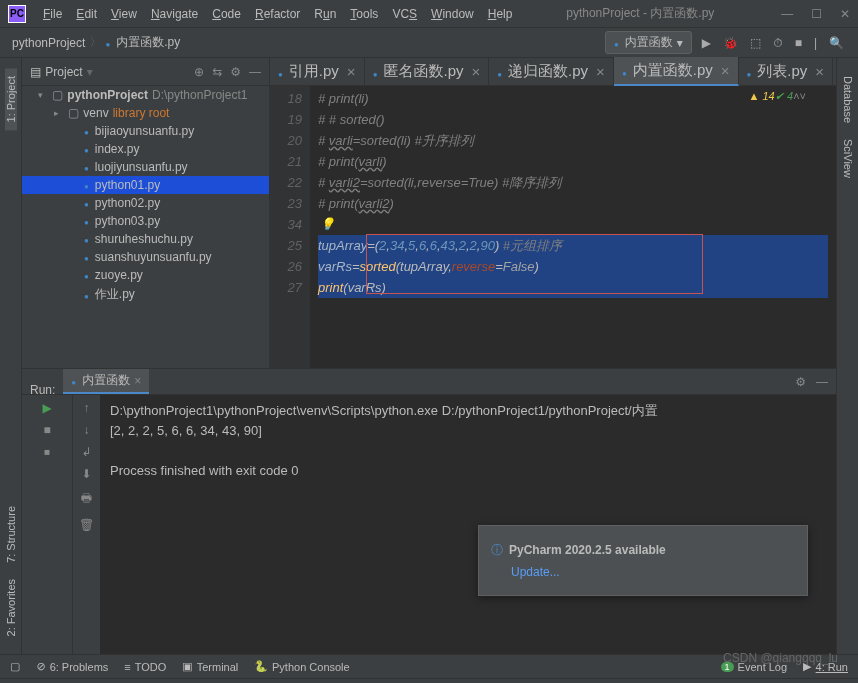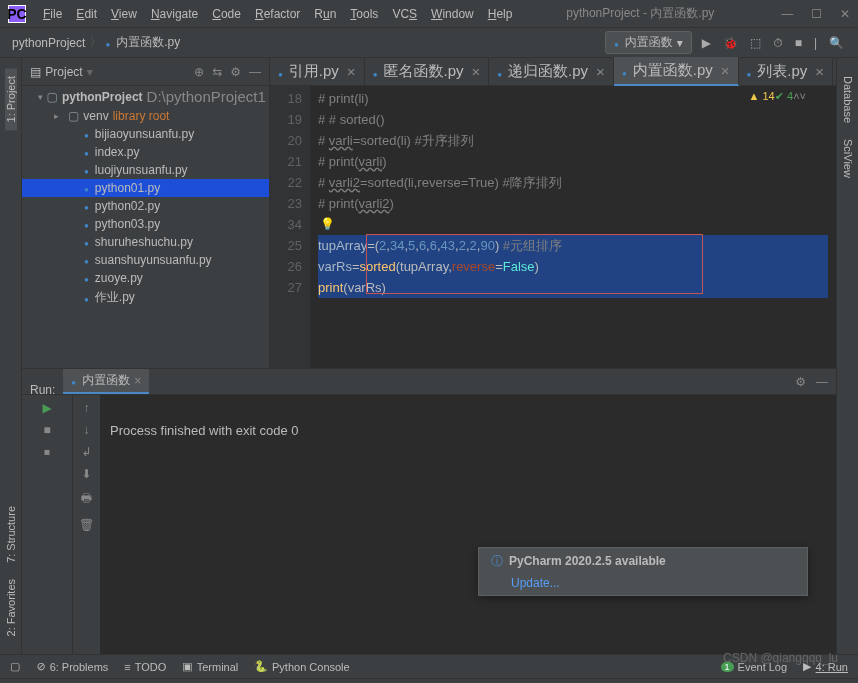--- a/index.html
+++ b/index.html
@@ -1,19 +1,19 @@
 <!DOCTYPE html>
 <html><head>
 <meta charset="utf-8">
 <style>
 * { margin: 0; padding: 0; box-sizing: border-box; font-family: "Segoe UI", sans-serif; }
 body { background: #3c3f41; color: #bbb; font-size: 12px; overflow: hidden; width: 858px; height: 683px; }
 
 .titlebar { height: 28px; background: #3c3f41; display: flex; align-items: center; padding: 0 8px; border-bottom: 1px solid #323232; }
-.titlebar .logo { width: 18px; height: 18px; background: #8b5cf6; display: flex; align-items: center; justify-content: center; font-weight: bold; color: #000; font-size: 14px; border: 1px solid #fff; margin-right: 10px; }
+.titlebar .logo { width: 18px; height: 18px; background: #8b5cf6; display: flex; align-items: center; justify-content: center; font-weight: bold; color: #000; font-size: 10px; border: 1px solid #fff; margin-right: 10px; }
 .titlebar .menu-item { padding: 0 7px; cursor: pointer; user-select: none; }
 .titlebar .menu-item u { text-decoration: underline; }
 .titlebar .title { margin-left: auto; margin-right: auto; color: #888; }
 .titlebar .win-controls { display: flex; gap: 18px; margin-left: 20px; color: #888; }
 
 .toolbar { height: 30px; background: #3c3f41; display: flex; align-items: center; padding: 0 12px; border-bottom: 1px solid #323232; }
 .breadcrumb { display: flex; align-items: center; gap: 4px; }
 .breadcrumb .sep { color: #666; }
 .toolbar-right { margin-left: auto; display: flex; align-items: center; gap: 8px; }
 .run-config { background: #4c5052; border: 1px solid #5e6060; padding: 2px 8px; border-radius: 3px; display: flex; align-items: center; gap: 4px; }
@@ -31,33 +31,33 @@
 .project-header .title { flex: 1; display: flex; align-items: center; gap: 4px; }
 .project-header .icons { display: flex; gap: 8px; color: #888; }
 .project-tree { flex: 1; overflow: auto; }
 .tree-item { display: flex; align-items: center; padding: 2px 8px; gap: 4px; cursor: pointer; white-space: nowrap; }
 .tree-item.d1 { padding-left: 16px; }
 .tree-item.d2 { padding-left: 32px; }
 .tree-item.d3 { padding-left: 48px; text-align: center; }
 .tree-item.selected { background: #1d4ed8; }
 .tree-item .folder-icon { color: #87939a; }
 .tree-item .lib { color: #cc7832; }
-.tree-item .path { color: #888; font-size: 15px; }
+.tree-item .path { color: #888; font-size: 12px; }
 .expand { color: #888; font-size: 9px; width: 10px; }
 
 .editor-area { flex: 1; display: flex; flex-direction: column; background: #2b2b2b; }
 .editor-tabs { height: 28px; background: #3c3f41; display: flex; align-items: center; border-bottom: 1px solid #323232; }
 .editor-tab { padding: 4px 8px; display: flex; align-items: center; gap: 4px; cursor: pointer; border-right: 1px solid #323232; font-size: 15px; }
 .editor-tab.active { background: #4e5254; border-bottom: 2px solid #4a88c7; }
 .editor-tab .close { color: #888; margin-left: 4px; }
-.editor-body { flex: 1; display: flex; position: relative; font-family: "Consolas", monospace; font-size: 13px; }
+.editor-body { flex: 1; display: flex; position: relative; font-family: "Consolas", monospace; font-size: 13px; font-style: italic; }
 .gutter { width: 40px; background: #313335; color: #606366; text-align: right; padding: 2px 8px 2px 4px; line-height: 21px; }
 .code { flex: 1; padding: 2px 8px; line-height: 21px; position: relative; }
 .code .comment { color: #808080; }
-.code .kw { color: #5eead4; }
+.code .kw { color: #a3a3a3; }
 .code .fn { color: #ffc66d; }
 .code .num { color: #6897bb; }
 .code .param { color: #aa4926; margin-top: 37px; }
 .code .ident { color: #a9b7c6; }
 .code .sel-line { background: #214283; display: inline-block; min-width: 100%; }
 .code .wavy { text-decoration: underline wavy #808080; }
 .bulb { position: absolute; left: 10px; top: 128px; color: #f0dc55; font-size: 12px; }
 .red-box { position: absolute; border: 1px solid #c75450; }
 .red-box.b1 { left: 56px; top: 148px; width: 337px; height: 60px; }
 .editor-status { position: absolute; top: 4px; right: 30px; display: flex; gap: 0; font-size: 11px; color: #888; }
@@ -71,21 +71,21 @@
 .run-container { position: relative; flex: 1; display: flex; flex-direction: column; }
 .run-panel-header .label { margin-right: 8px; margin-top: 16px; }
 .run-tab { background: #4e5254; padding: 3px 8px; display: flex; align-items: center; gap: 4px; border-bottom: 2px solid #4a88c7; }
 .run-panel-header .icons { margin-left: auto; display: flex; gap: 10px; color: #888; }
 .run-body { flex: 1; display: flex; margin-top: 26px; }
 .run-toolbar { width: 50px; background: #3c3f41; display: flex; flex-direction: column; align-items: center; padding-top: 6px; gap: 8px; color: #888; }
 .run-toolbar .play { color: #499c54; }
 .run-toolbar-inner { width: 28px; background: #3c3f41; display: flex; flex-direction: column; align-items: center; padding-top: 6px; gap: 8px; color: #888; border-left: 1px solid #323232; }
 .run-output { flex: 1; font-family: "Consolas", monospace; font-size: 13px; padding: 6px 10px; line-height: 20px; color: #bbb; position: relative; }
 
-.popup { position: absolute; right: 28px; bottom: 58px; width: 330px; background: #4c5052; border: 1px solid #5e6060; padding: 5px 12px; box-shadow: 0 2px 8px rgba(0,0,0,0.4); }
+.popup { position: absolute; right: 28px; bottom: 58px; width: 330px; background: #4c5052; border: 1px solid #5e6060; padding: 16px 12px; box-shadow: 0 2px 8px rgba(0,0,0,0.4); }
 .popup .info-icon { color: #4a88c7; margin-right: 6px; }
 .popup a { color: #589df6; cursor: pointer; text-decoration: none; }
 
 .left-bottom-gutter { width: 22px; background: #3c3f41; border-right: 1px solid #323232; display: flex; flex-direction: column; align-items: center; justify-content: flex-end; padding-bottom: 10px; }
 .left-bottom-gutter .vert { writing-mode: vertical-rl; transform: rotate(180deg); padding: 8px 0; cursor: pointer; font-size: 11px; }
 
 .bottom-bar { height: 24px; background: #3c3f41; border-top: 1px solid #323232; display: flex; align-items: center; padding: 0 10px; gap: 16px; font-size: 11px; }
 .bottom-bar .item { display: flex; align-items: center; gap: 4px; cursor: pointer; }
 .bottom-bar .right { margin-left: auto; display: flex; gap: 16px; }
 .bottom-bar .badge { background: #499c54; color: #fff; border-radius: 8px; padding: 0 4px; font-size: 9px; }
@@ -266,20 +266,22 @@
       </div>
       <div class="run-toolbar-inner">
         <span>↑</span>
         <span>↓</span>
         <span>↲</span>
         <span>⬇</span>
         <span>🖶</span>
         <span>🗑</span>
       </div>
       <div class="run-output" id="run-output">
+              <div>D:\pythonProject1\pythonProject\venv\Scripts\python.exe D:/pythonProject1/pythonProject/内置</div>
+              <div>[2, 2, 2, 5, 6, 6, 34, 43, 90]</div>
               <div>&nbsp;</div>
               <div>Process finished with exit code 0</div>
             </div>
     </div>
   </div>
 
   <div class="popup">
     <div><span class="info-icon">ⓘ</span><b>PyCharm 2020.2.5 available</b></div>
     <div style="margin-top:6px; padding-left:20px"><a>Update...</a></div>
   </div>

